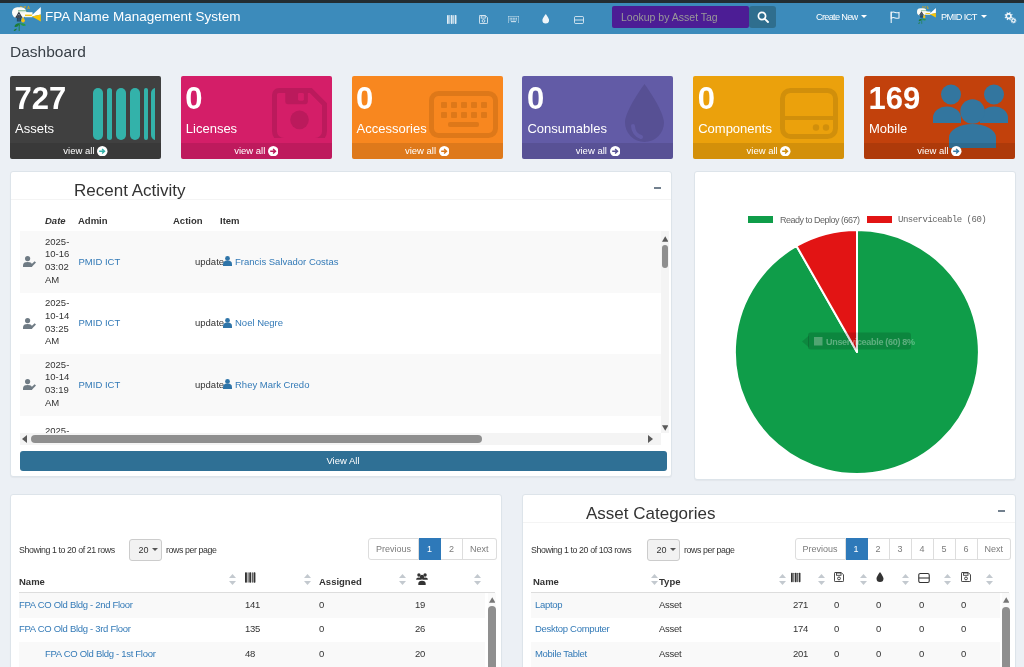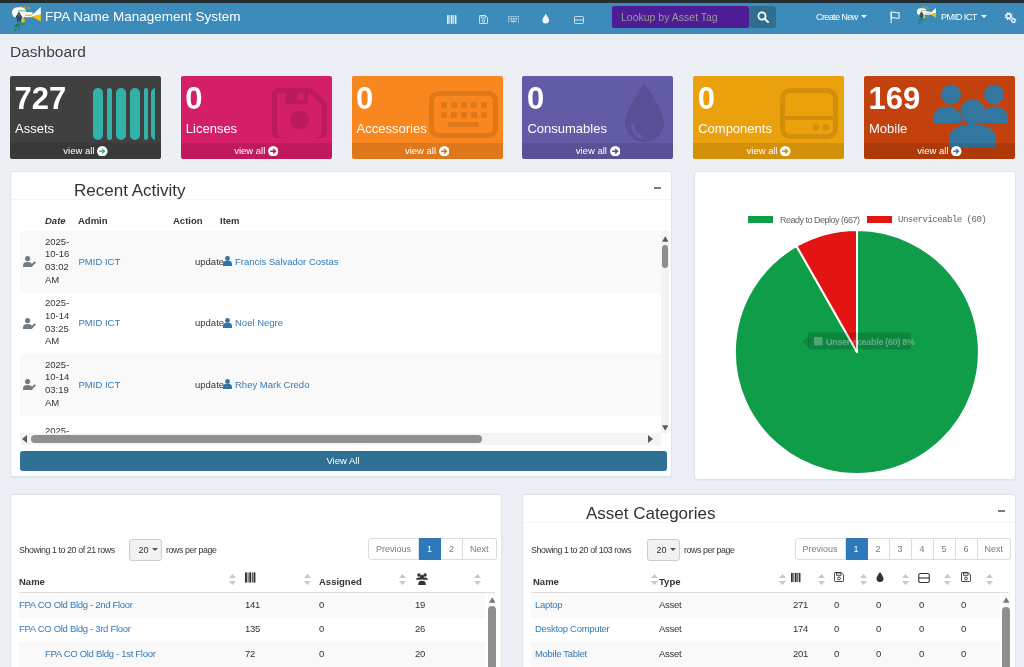--- a/index.html
+++ b/index.html
@@ -415,21 +415,21 @@
   <div class="trow stripe" style="left:8px; top:147px; width:466px; height:26px;"></div>
   <div class="cell lnk" style="left:8px; top:103.5px;">FPA CO Old Bldg - 2nd Floor</div>
   <div class="cell" style="left:234px; top:103.5px;">141</div>
   <div class="cell" style="left:308px; top:103.5px;">0</div>
   <div class="cell" style="left:404px; top:103.5px;">19</div>
   <div class="cell lnk" style="left:8px; top:128px;">FPA CO Old Bldg - 3rd Floor</div>
   <div class="cell" style="left:234px; top:128px;">135</div>
   <div class="cell" style="left:308px; top:128px;">0</div>
   <div class="cell" style="left:404px; top:128px;">26</div>
   <div class="cell lnk" style="left:16px; top:152.5px;margin-left:18px;">FPA CO Old Bldg - 1st Floor</div>
-  <div class="cell" style="left:234px; top:152.5px;">72</div>
+  <div class="cell" style="left:234px; top:152.5px;">48</div>
   <div class="cell" style="left:308px; top:152.5px;">0</div>
   <div class="cell" style="left:404px; top:152.5px;">20</div>
 </div>
 
 <div class="abs panel" id="catpanel" style="left:522px; top:494px; width:494px; height:200px;">
   <div class="phead">
       <div class="ptitle">Asset Categories</div>
       <div class="pminus"></div>
     </div>
   <div class="showtxt" style="left:8px; top:50px;">Showing 1 to 20 of 103 rows</div>

